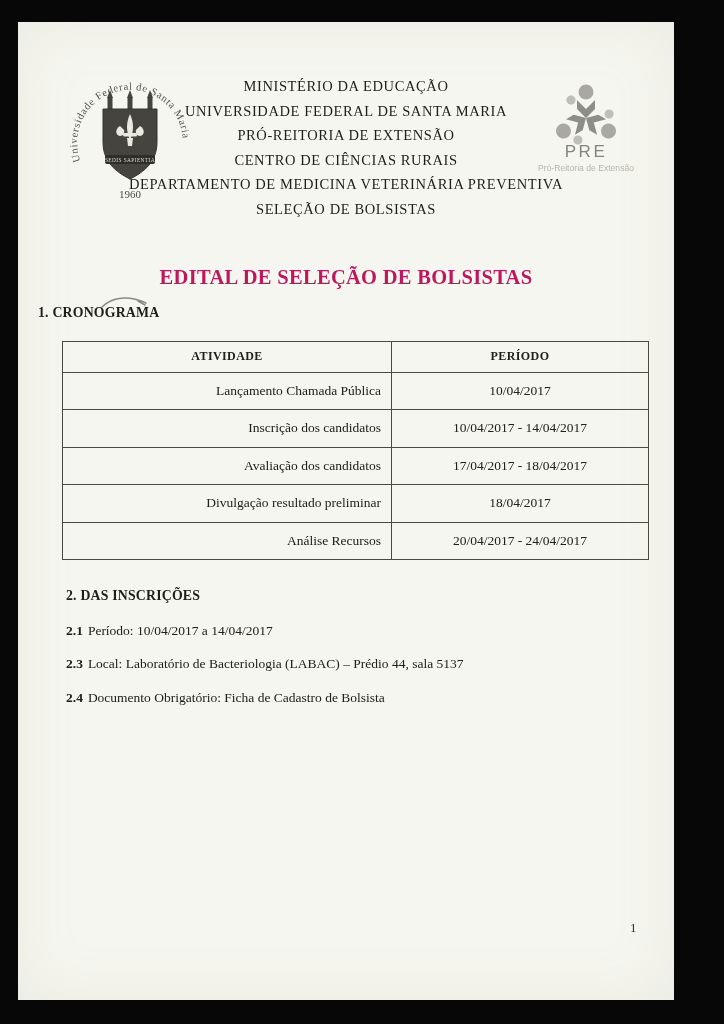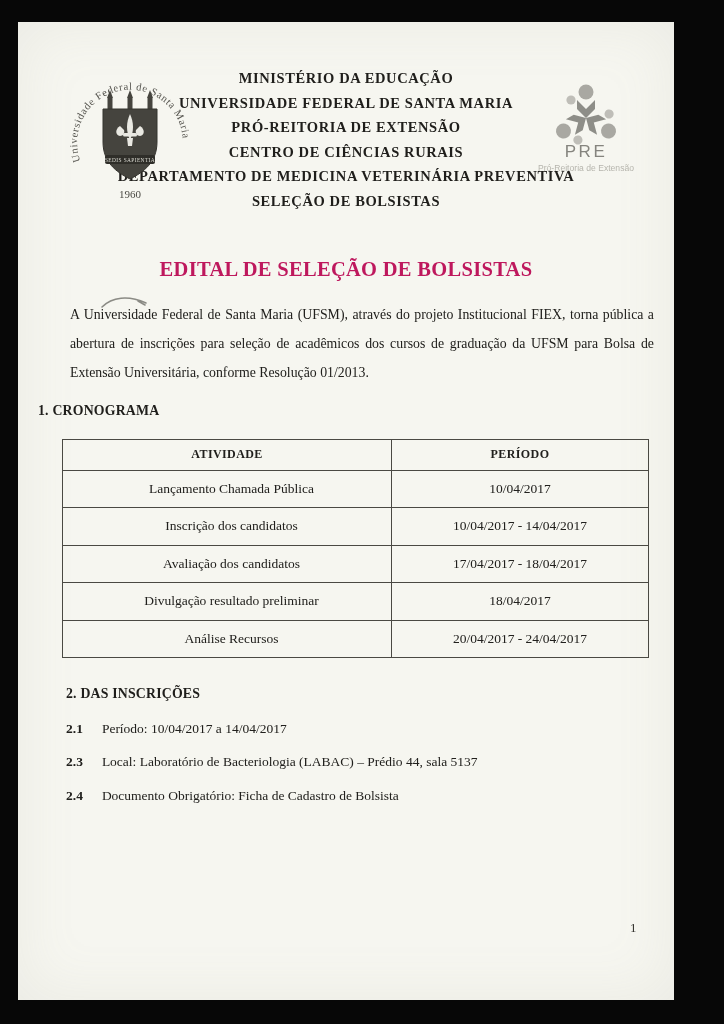--- a/index.html
+++ b/index.html
@@ -14,23 +14,23 @@
   .scan-page {
     position:absolute; left:18px; top:22px;
     width:656px; height:978px;
     background:#f6f6f0;
     box-shadow: inset 0 0 60px rgba(160,160,140,0.12);
   }
   
   .ufsm-logo { position:absolute; left:42px; top:42px; width:140px; height:142px; }
   .pre-logo  { position:absolute; left:510px; top:58px; width:116px; height:104px; }
   .doc-header-lines {
-    margin:0 auto; padding-top:44px;
+    margin:8px auto; padding-top:44px;
     text-align:center;
-    font-weight:bold; font-size:14.5px; line-height:24.6px;
+    font-weight:normal; font-size:14.5px; line-height:24.6px;
     letter-spacing:0.6px; color:#1f1e1b;
   }
   .doc-title {
     margin-top:44px;
     text-align:center;
     font-family:Liberation Serif, serif;
     font-weight:bold; font-size:20.5px; letter-spacing:0.3px;
     color:#be185d;
   }
   .pen-mark { position:absolute; left:80px; top:270px; }
@@ -53,25 +53,25 @@
     color:#21201d;
   }
   table.cronograma th, table.cronograma td {
     border:1px solid #4a4943;
   }
   table.cronograma th {
     height:31px; font-size:12px; font-weight:bold;
     text-align:center; letter-spacing:0.4px;
   }
   table.cronograma td { height:37.5px; font-size:13.5px; vertical-align:middle; }
-  td.cell-activity { text-align:center; padding-left:11px; padding-right:2px; }
+  td.cell-activity { text-align:right; padding-left:11px; padding-right:10px; }
   td.cell-period   { text-align:center; }
   .insc-items { margin-left:48px; }
   .insc-item { margin-top:19.5px; font-size:13.5px; color:#21201d; line-height:14px; }
-  .insc-item b { margin-right:19px; }
+  .insc-item b { margin-right:5px; }
   .page-number {
     position:absolute; left:612px; top:898px;
     font-size:13px; color:#35342f;
   }
   svg text { font-family:"Liberation Serif", serif; }
   svg .sans { font-family:"Liberation Sans", sans-serif; }
 </style>
 </head>
 <body>
 
@@ -130,21 +130,20 @@
       <div class="h-line">DEPARTAMENTO DE MEDICINA VETERINÁRIA PREVENTIVA</div>
       <div class="h-line">SELEÇÃO DE BOLSISTAS</div>
     </div>
 
   <div class="doc-title">EDITAL DE SELEÇÃO DE BOLSISTAS</div>
 
   <svg class="pen-mark" width="52" height="24" viewBox="0 0 52 24">
     <path d="M4,15 C14,5 30,3 48,11 M40,9 l7,4" stroke="#8b8b85" stroke-width="1.6" fill="none" stroke-linecap="round"></path>
   </svg>
 
-  <div class="intro">A Universidade Federal de Santa Maria (UFSM), através do projeto Institucional FIEX, torna pública a abertura de inscrições para seleção de acadêmicos dos cursos de graduação da UFSM para Bolsa de Extensão Universitária, conforme Resolução 01/2013.</div>
 
   <div class="section-heading heading-cronograma">1. CRONOGRAMA</div>
 
   <table class="cronograma">
     <colgroup>
         <col style="width:329px">
         <col style="width:257px">
       </colgroup>
     <thead>
       <tr>

